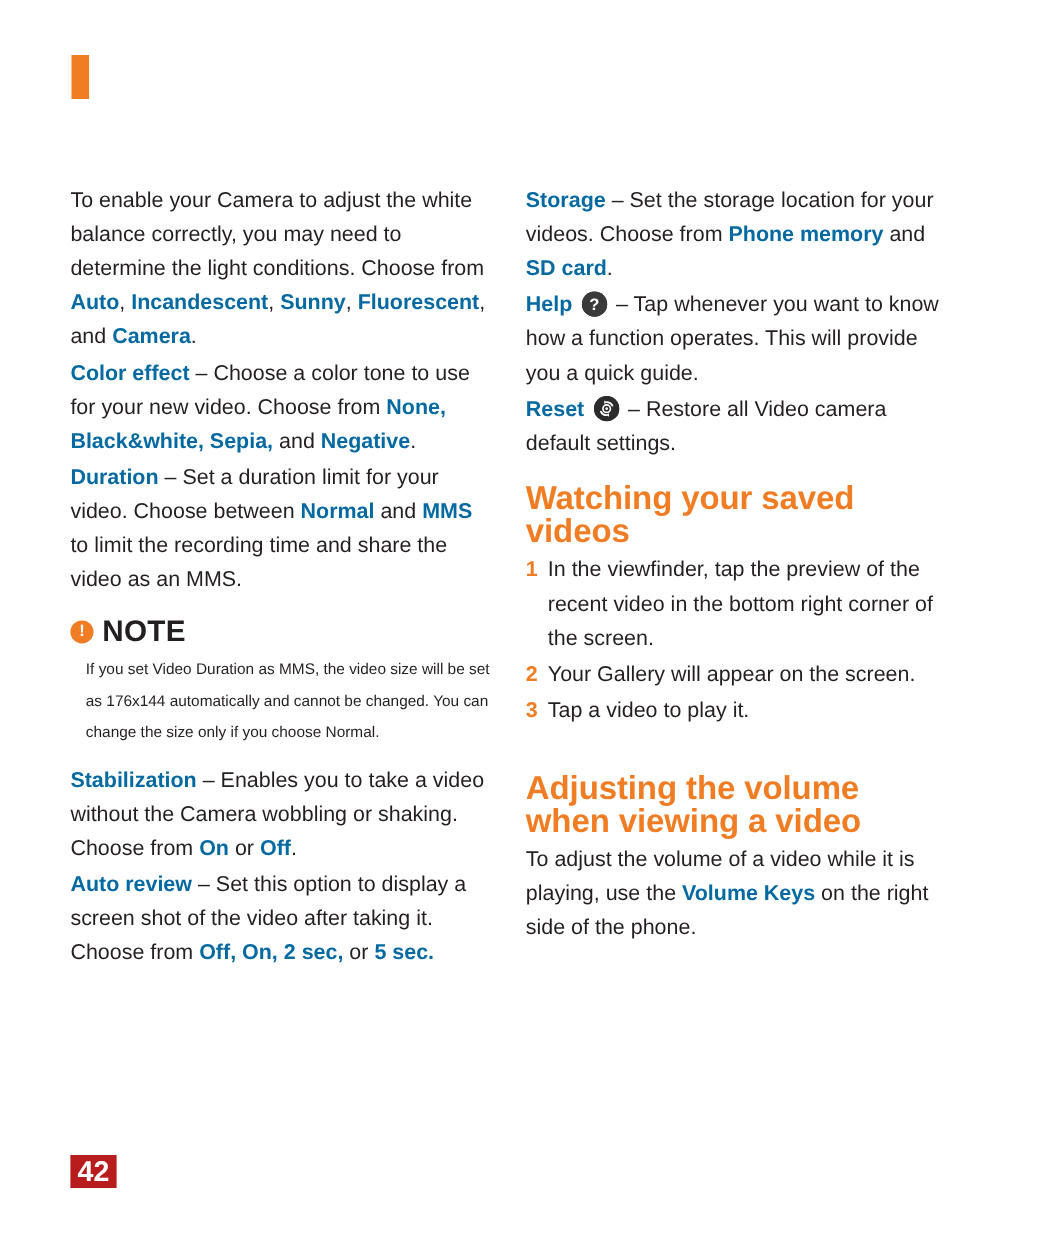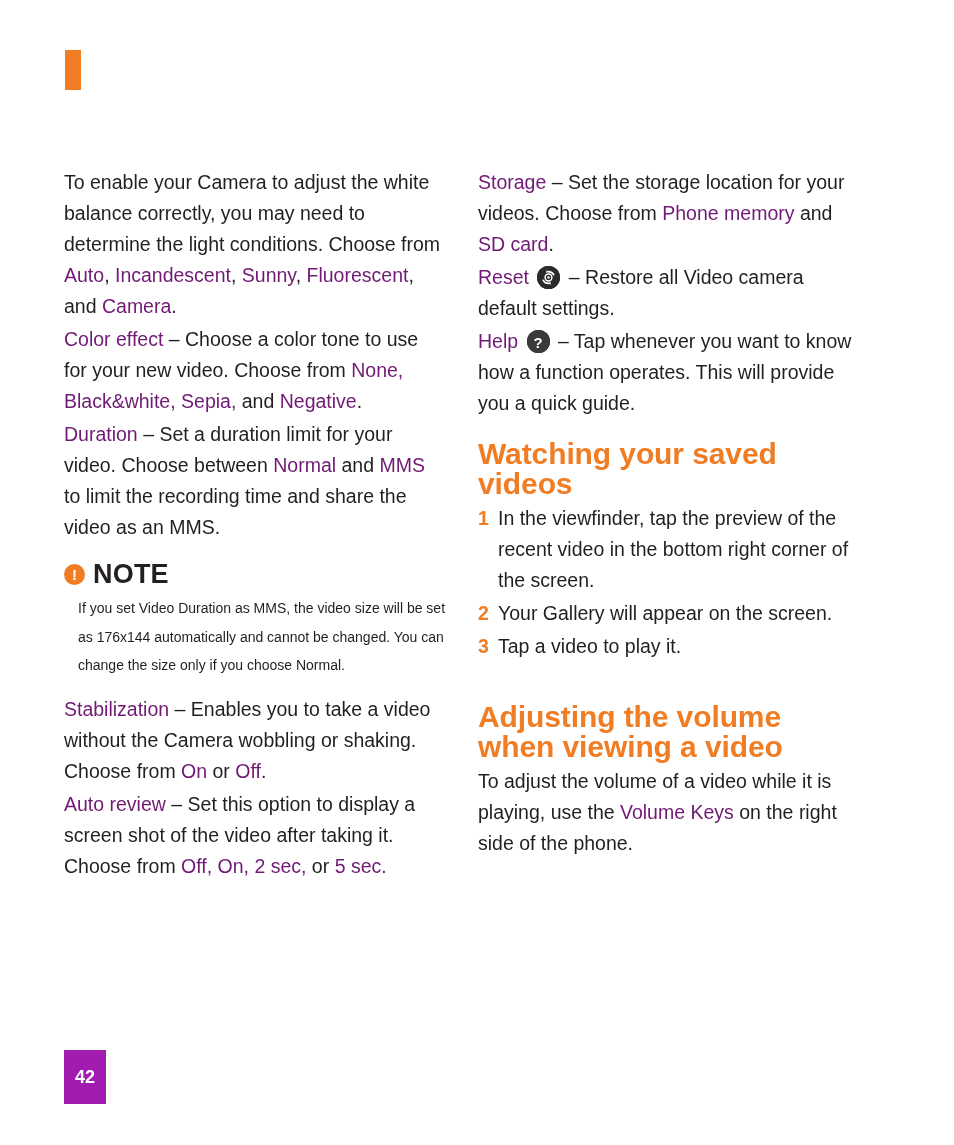--- a/index.html
+++ b/index.html
@@ -46,21 +46,21 @@
     font-size: 19.5px;
     line-height: 31px;
   }
   .col-left  { left: 64px; }
   .col-right { left: 478px; }
 
   p.para {
     margin: 0 0 2px 0;
     text-align: left;
   }
-  b, strong { font-weight: normal; color: #701a75; }
+  b, strong { font-weight: bold; color: #0369a1; }
 
   
   .note-head {
     display: flex;
     align-items: center;
     margin: 16px 0 4px 0;
   }
   .note-icon {
     width: 21px;
     height: 21px;
@@ -139,24 +139,24 @@
     text-align: left;
   }
   .step-text { flex: 1; }
 
   
   .page-badge {
     position: absolute;
     left: 64px;
     top: 1050px;
     width: 42px;
-    height: 54px;
-    background: #a21caf;
+    height: 30px;
+    background: #b91c1c;
     color: #ffffff;
-    font-size: 18px;
+    font-size: 26px;
     font-weight: bold;
     display: flex;
     align-items: center;
     justify-content: center;
   }
 </style>
 </head>
 <body>
 
 <div class="header">
@@ -182,34 +182,34 @@
 
   <p class="para"><b>Stabilization</b><span> – Enables you to take a video without the Camera wobbling or shaking. Choose from </span><b>On</b><span> or </span><b>Off</b><span>.</span></p>
 
   <p class="para"><b>Auto review</b><span> – Set this option to display a screen shot of the video after taking it. Choose from </span><b>Off, On, 2 sec,</b><span> or </span><b>5 sec.</b></p>
 
 </div>
 
 <div class="col col-right">
 
   <p class="para"><b>Storage</b><span> – Set the storage location for your videos. Choose from </span><b>Phone memory</b><span> and </span><b>SD card</b><span>.</span></p>
+
+  <p class="para"><b>Help</b> <span class="inline-icon"><svg width="23" height="23" viewBox="0 0 23 23" aria-hidden="true">
+          <circle cx="11.5" cy="11.5" r="11.5" fill="#3a3a3a"></circle>
+        </svg><span class="qm">?</span></span><span> – Tap whenever you want to know how a function operates. This will provide you a quick guide.</span></p>
 
   <p class="para"><b>Reset</b> <span class="inline-icon"><svg width="23" height="23" viewBox="0 0 23 23" aria-hidden="true">
           <circle cx="11.5" cy="11.5" r="11.5" fill="#2b2b2b"></circle>
           <path d="M11.5 5.6 a5.9 5.9 0 0 1 5.2 3.1" stroke="#ffffff" stroke-width="1.7" fill="none" stroke-linecap="round"></path>
           <path d="M11.5 17.4 a5.9 5.9 0 0 1 -5.2 -3.1" stroke="#ffffff" stroke-width="1.7" fill="none" stroke-linecap="round"></path>
           <path d="M9.3 4.2 l2.4 1.5 l-2.3 1.6 z" fill="#ffffff"></path>
           <path d="M13.7 18.8 l-2.4 -1.5 l2.3 -1.6 z" fill="#ffffff"></path>
           <circle cx="11.5" cy="11.5" r="3.4" stroke="#ffffff" stroke-width="1.5" fill="none"></circle>
           <circle cx="11.5" cy="11.5" r="1.2" fill="#ffffff"></circle>
         </svg></span><span> – Restore all Video camera default settings.</span></p>
-
-  <p class="para"><b>Help</b> <span class="inline-icon"><svg width="23" height="23" viewBox="0 0 23 23" aria-hidden="true">
-          <circle cx="11.5" cy="11.5" r="11.5" fill="#3a3a3a"></circle>
-        </svg><span class="qm">?</span></span><span> – Tap whenever you want to know how a function operates. This will provide you a quick guide.</span></p>
 
   <h2 class="sec-head">Watching your saved videos</h2>
 
   <ol class="steps">
     <li class="step">
       <span class="step-num">1</span>
       <span class="step-text">In the viewfinder, tap the preview of the recent video in the bottom right corner of the screen.</span>
     </li>
     <li class="step">
       <span class="step-num">2</span>

